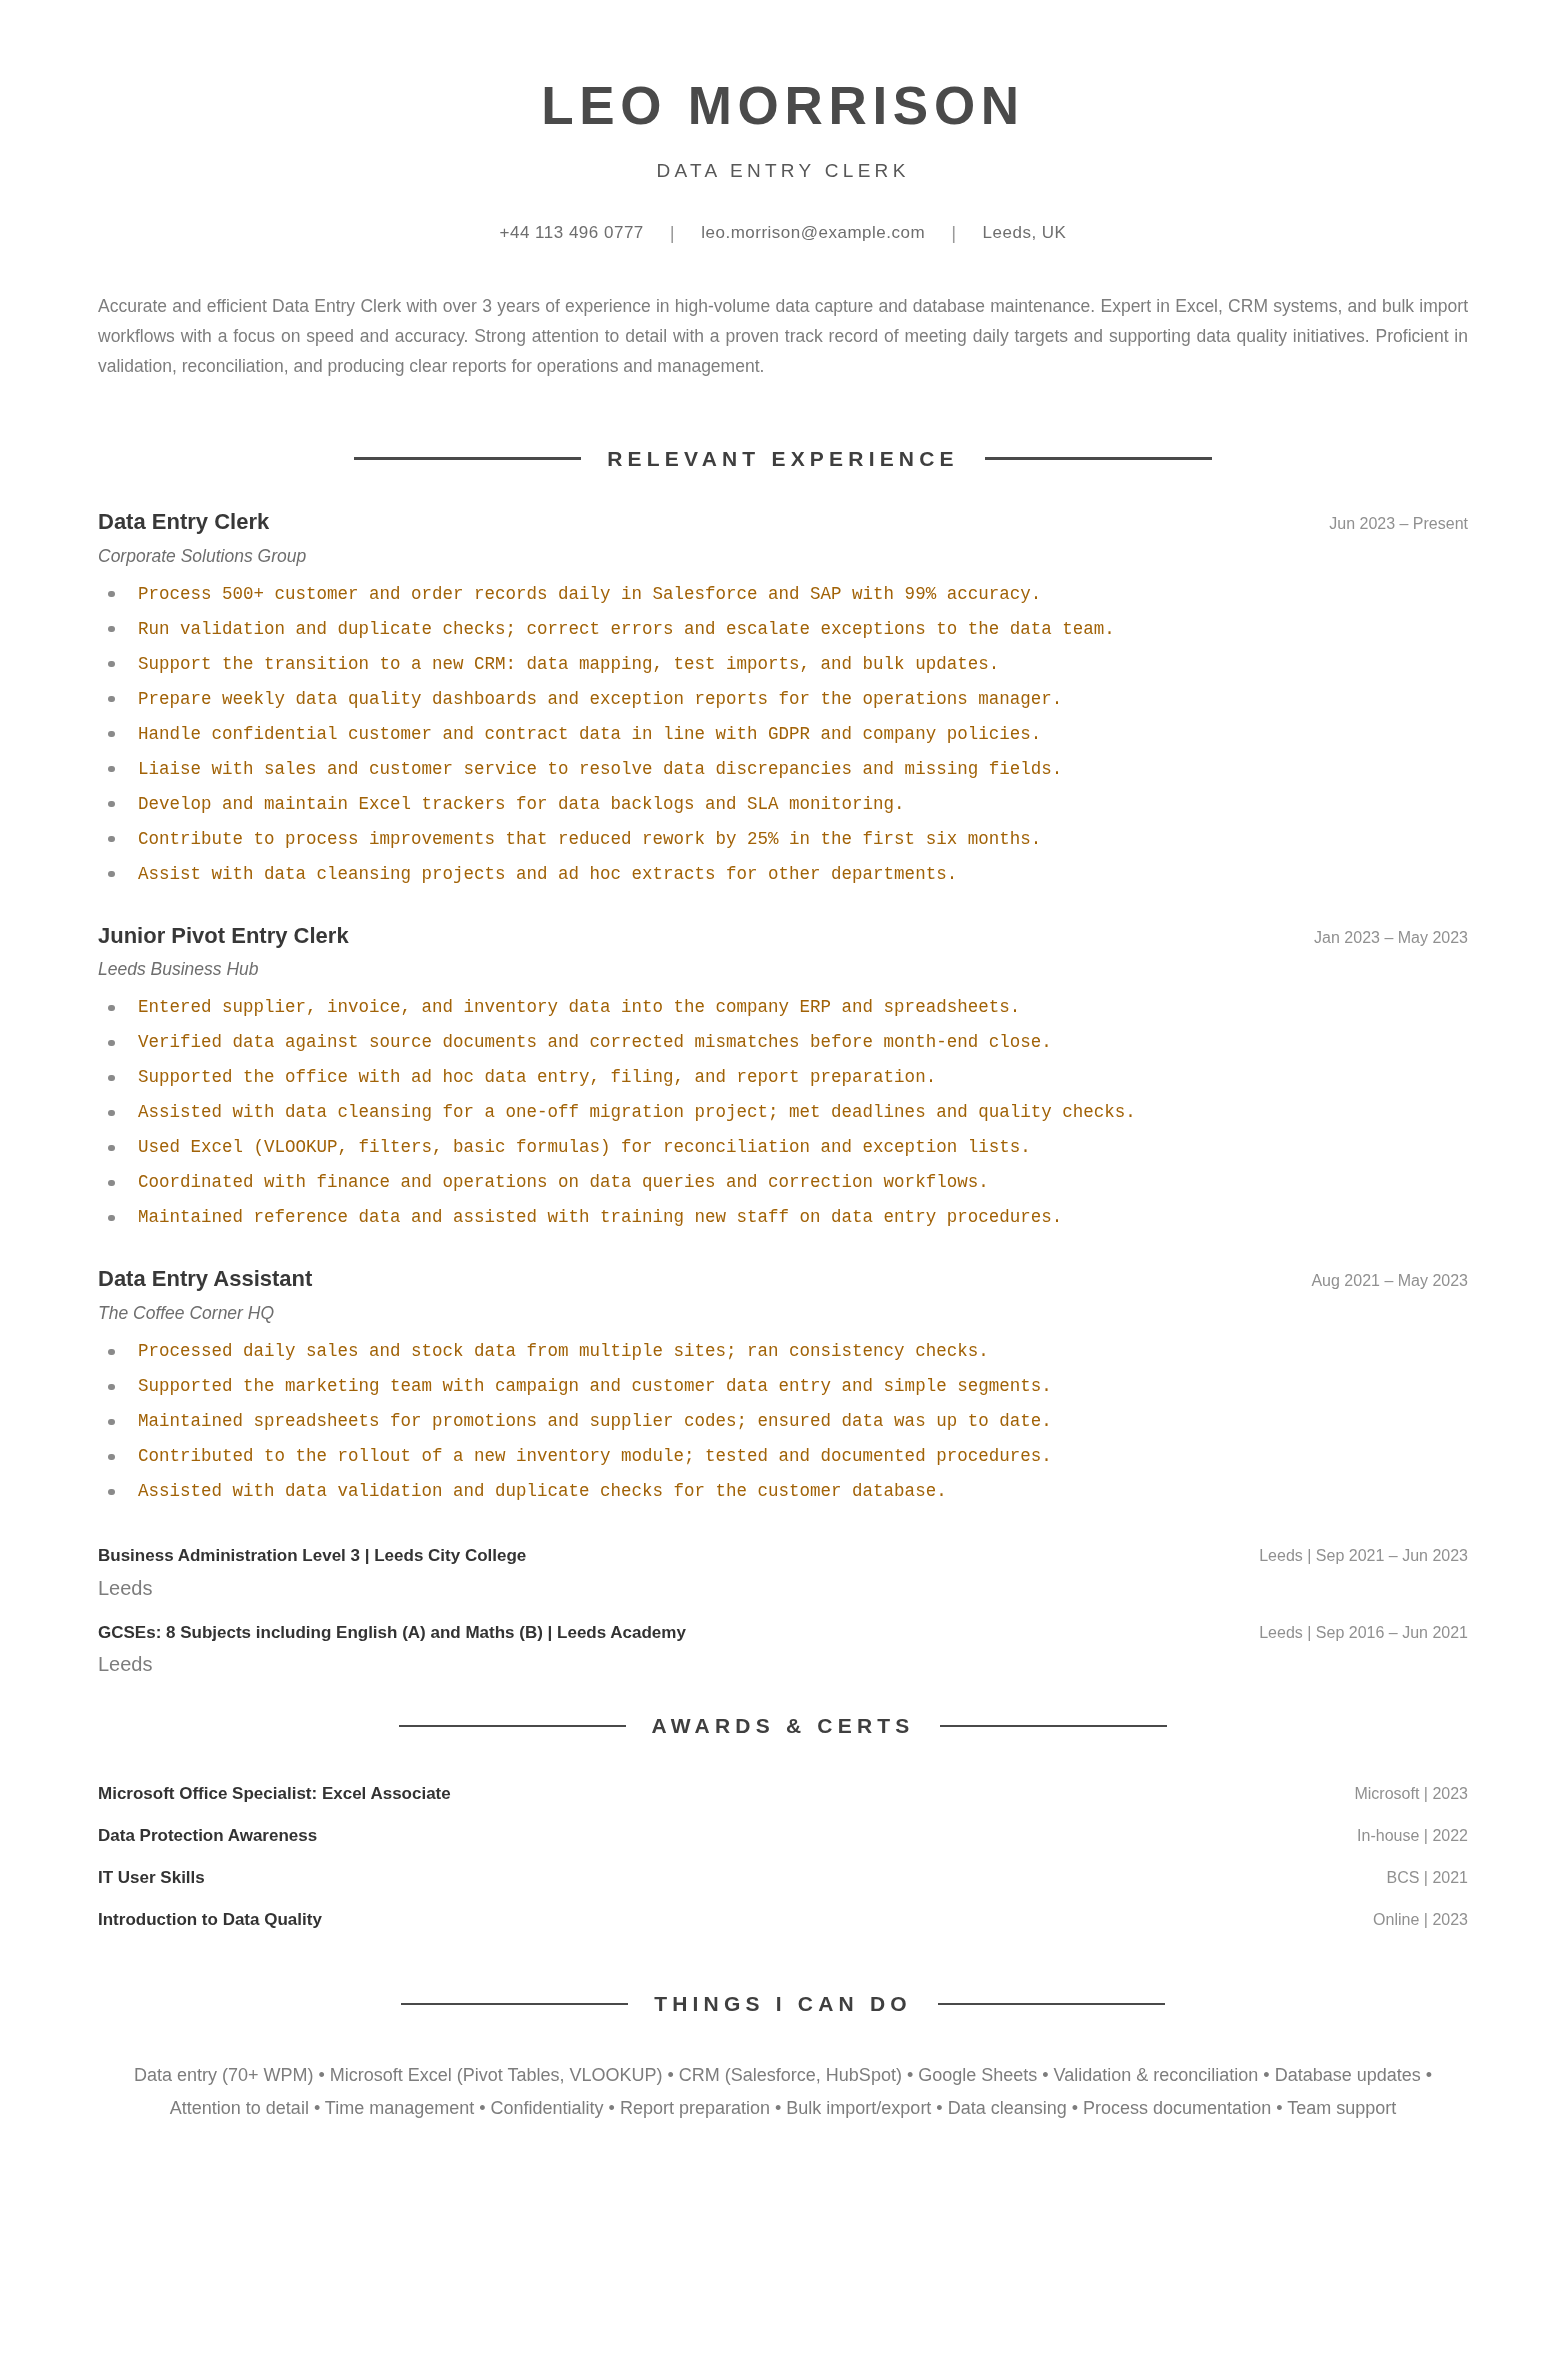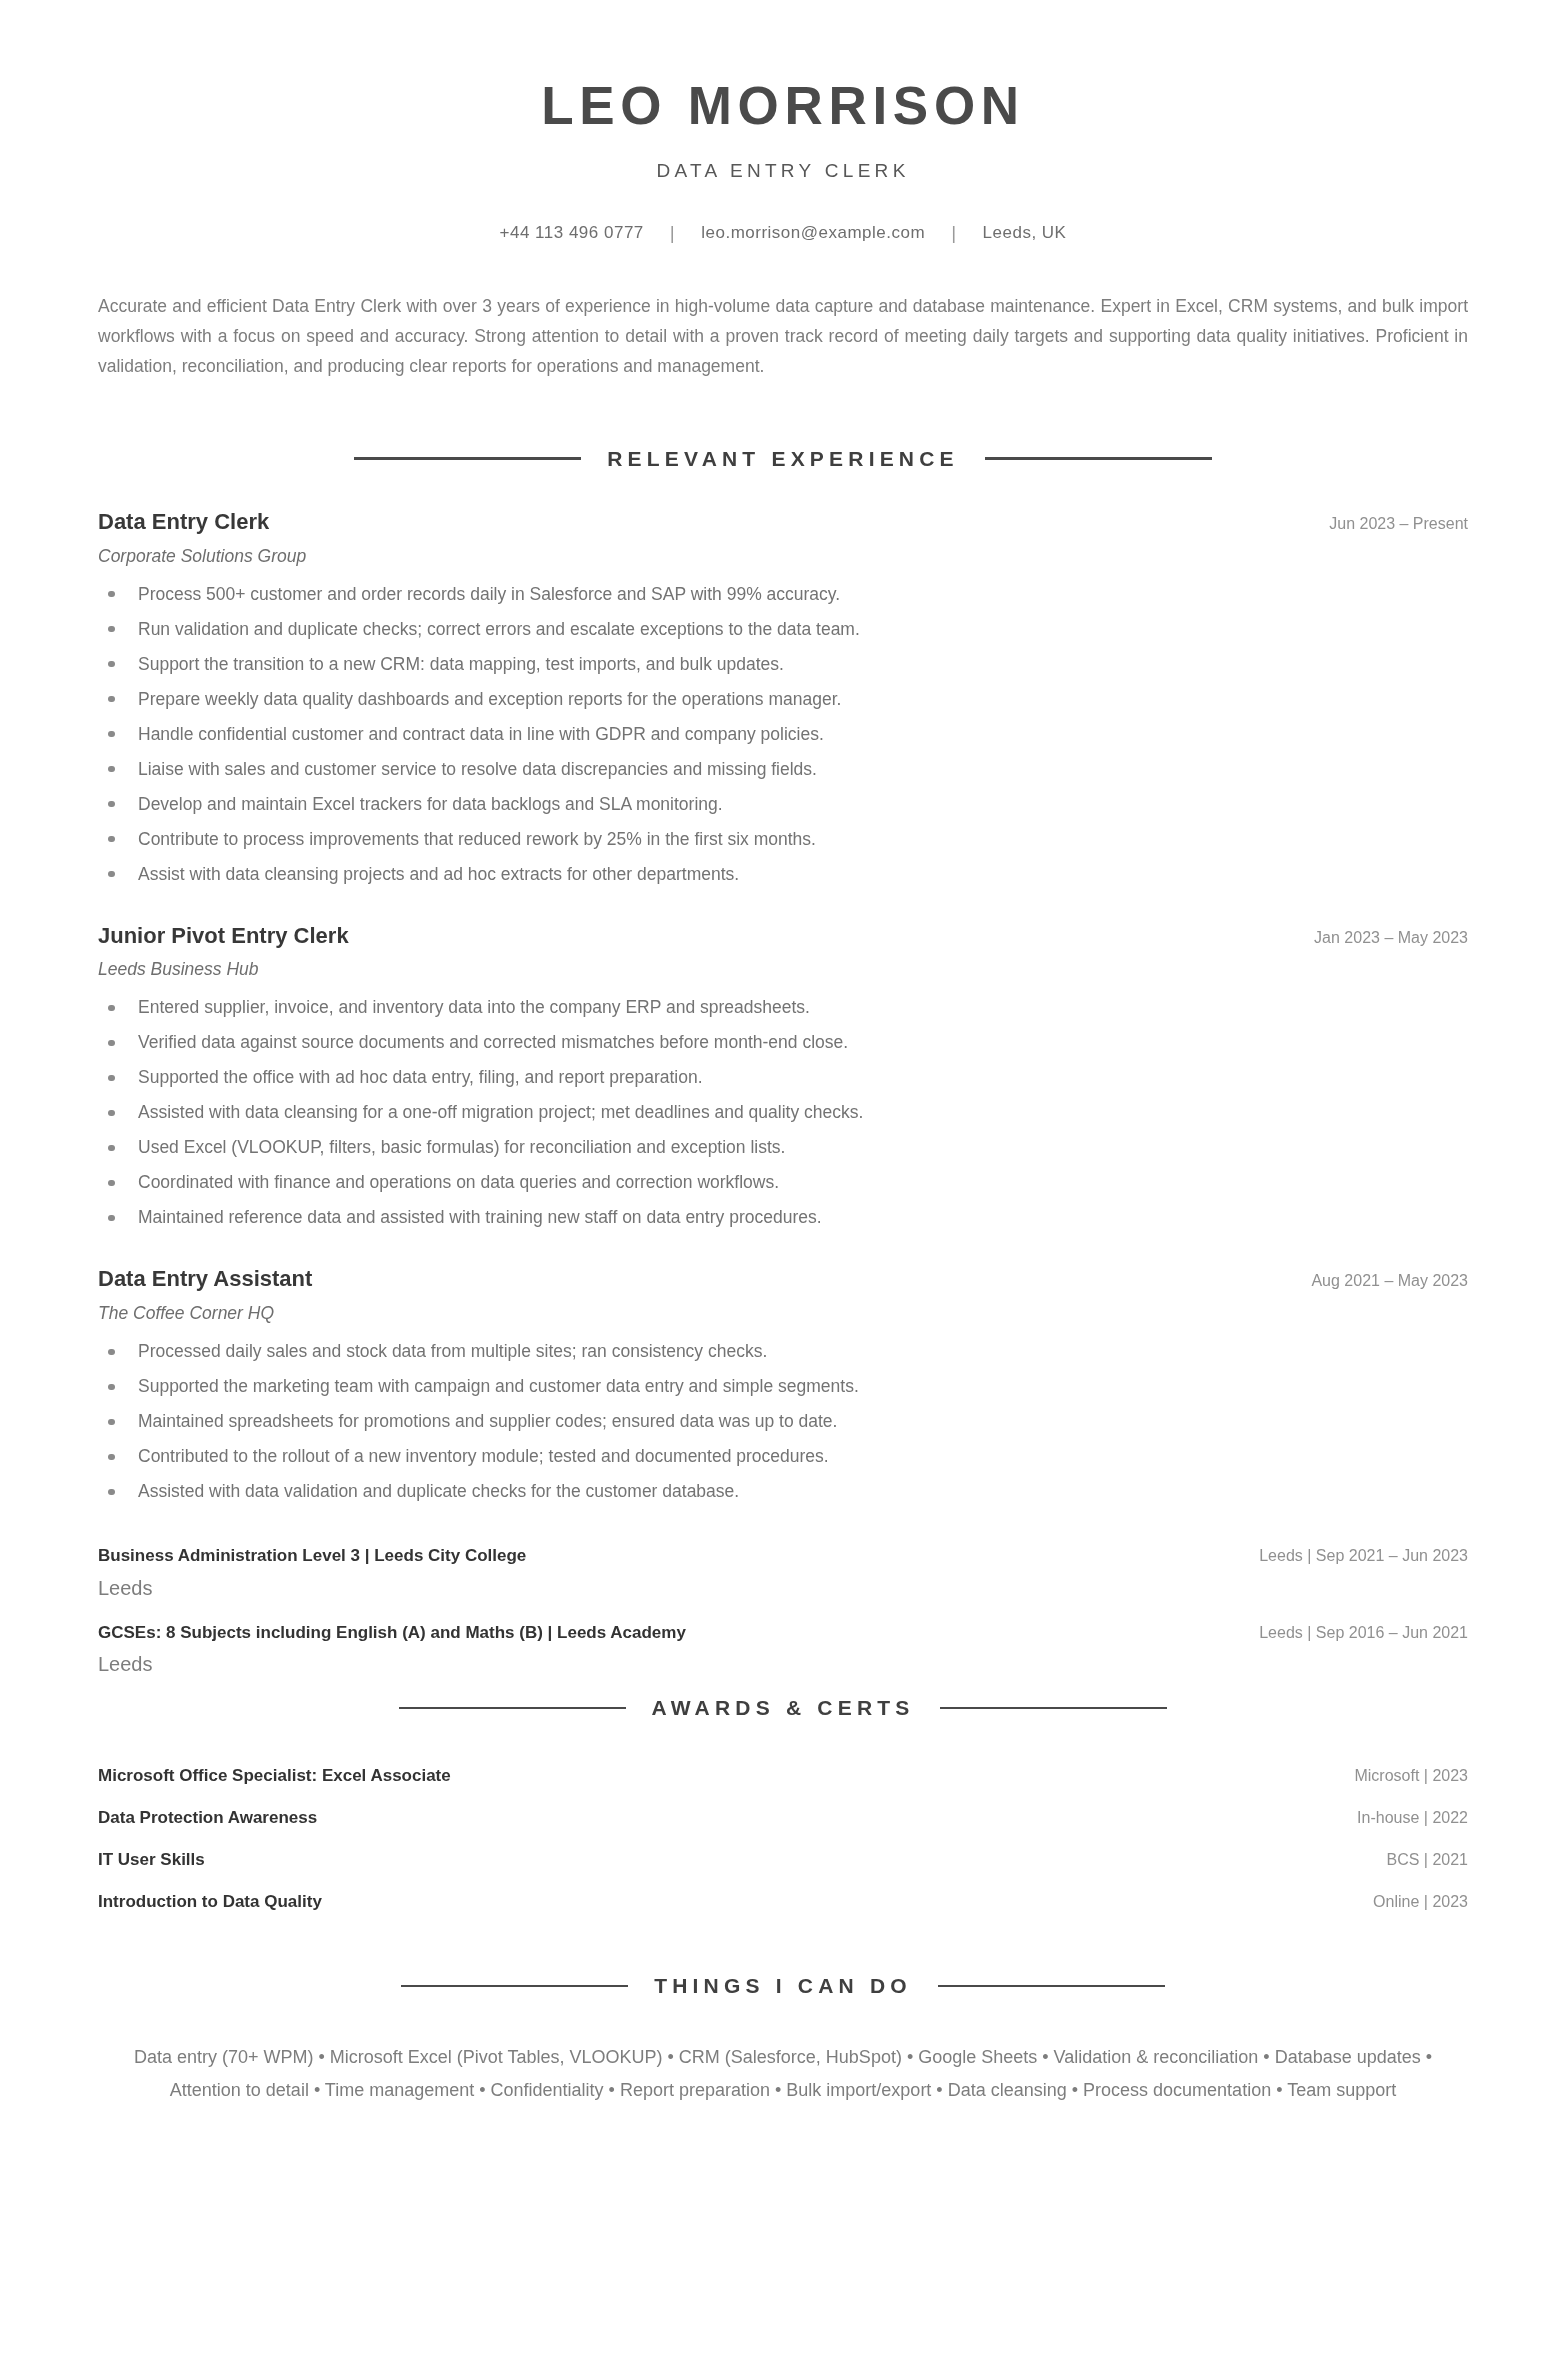--- a/index.html
+++ b/index.html
@@ -32,37 +32,37 @@
     margin:47px 0 0 0;
     font-size:17.5px;line-height:30px;color:#7d7d7d;
     text-align:justify;
   }
   
   .sec-head{
     display:flex;align-items:center;justify-content:center;
     gap:26px;margin-top:66px;
   }
   .sec-head.edu{margin-top:47px;}
-  .sec-head.awards{margin-top:22px;}
+  .sec-head.awards{margin-top:40px;}
   .sec-head.skills{margin-top:62px;}
   .sec-title{
     font-size:21px;font-weight:700;letter-spacing:5.2px;
     color:#3f3f3f;white-space:nowrap;
   }
   .rule{width:227px;height:2.8px;background:#4a4a4a;}
   
   .job{margin-top:38px;}
   .job-head{display:flex;justify-content:space-between;align-items:baseline;}
   .job-title{font-size:22px;font-weight:700;color:#383838;line-height:25.5px;}
   .job-date{font-size:16px;color:#909090;line-height:21px;}
   .company{margin-top:11.4px;font-style:italic;font-size:17.5px;color:#6e6e6e;line-height:21px;}
   .bullets{list-style:none;margin:17px 0 0 0;padding:0;}
   .bullets li{
     position:relative;padding-left:40px;margin-bottom:14px;
-    font-size:17.5px;line-height:21px;color:#737373;
+    font-size:17.5px;line-height:21px;color:#a16207;font-family:Liberation Mono, monospace;
   }
   .bullets li .dot{
     position:absolute;left:10.4px;top:7.6px;
     width:6.2px;height:6.2px;border-radius:50%;background:#8a8a8a;
   }
   
   .edu-item{margin-top:43px;}
   .edu-item + .edu-item{margin-top:24px;}
   .row{display:flex;justify-content:space-between;align-items:baseline;}
   .row-title{font-size:17px;font-weight:700;color:#333333;line-height:21px;}

